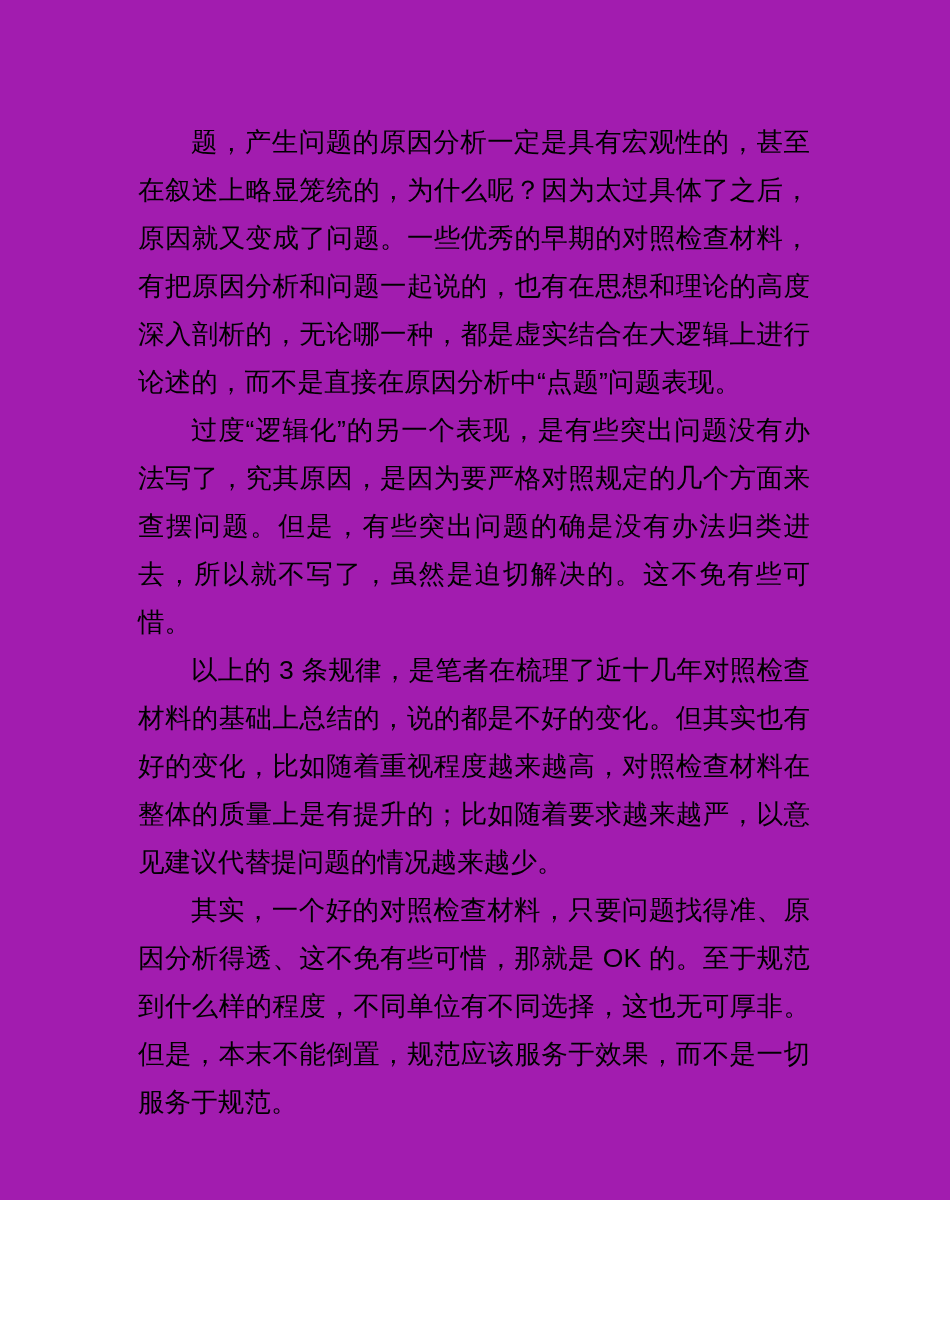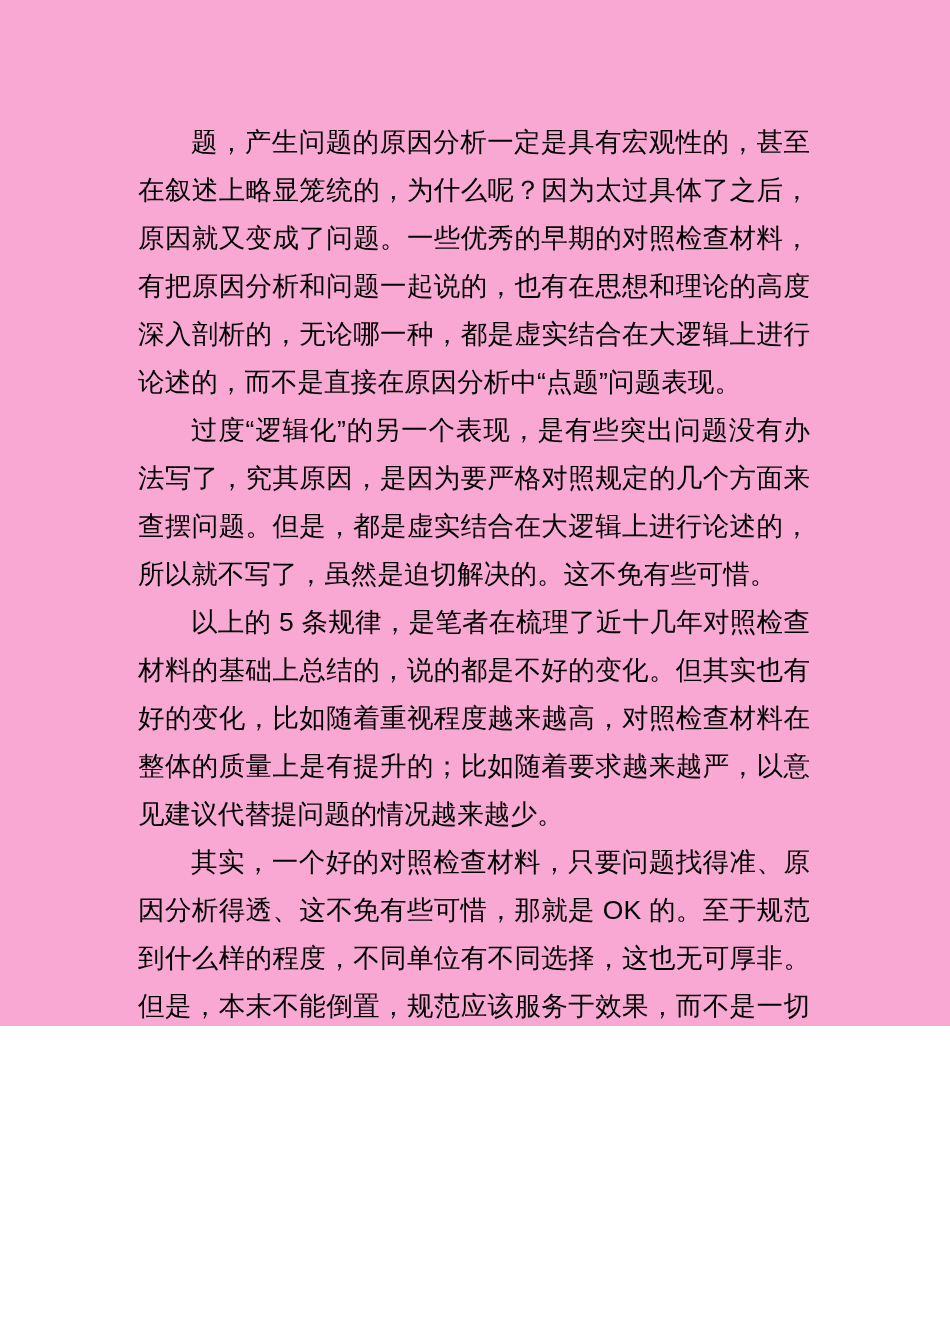--- a/index.html
+++ b/index.html
@@ -6,22 +6,22 @@
     margin: 0;
     padding: 0;
     background: #ffffff;
   }
   body {
     font-family: "Liberation Sans", "DejaVu Sans", sans-serif;
   }
   .page {
     position: relative;
     width: 950px;
-    height: 1026px;
-    background: #f9a8d4;
+    height: 1200px;
+    background: #a21caf;
     overflow: hidden;
     box-sizing: border-box;
   }
   .content {
     position: absolute;
     left: 138px;
     top: 118px;
     width: 672px;
   }
   .para {
@@ -38,17 +38,17 @@
     word-break: break-all;
     -webkit-font-smoothing: antialiased;
   }
 </style>
 </head>
 <body>
 
 <div class="page">
   <div class="content">
     <p class="para">题，产生问题的原因分析一定是具有宏观性的，甚至在叙述上略显笼统的，为什么呢？因为太过具体了之后，原因就又变成了问题。一些优秀的早期的对照检查材料，有把原因分析和问题一起说的，也有在思想和理论的高度深入剖析的，无论哪一种，都是虚实结合在大逻辑上进行论述的，而不是直接在原因分析中“点题”问题表现。</p>
-    <p class="para">过度“逻辑化”的另一个表现，是有些突出问题没有办法写了，究其原因，是因为要严格对照规定的几个方面来查摆问题。但是，都是虚实结合在大逻辑上进行论述的，所以就不写了，虽然是迫切解决的。这不免有些可惜。</p>
-    <p class="para">以上的 5 条规律，是笔者在梳理了近十几年对照检查材料的基础上总结的，说的都是不好的变化。但其实也有好的变化，比如随着重视程度越来越高，对照检查材料在整体的质量上是有提升的；比如随着要求越来越严，以意见建议代替提问题的情况越来越少。</p>
+    <p class="para">过度“逻辑化”的另一个表现，是有些突出问题没有办法写了，究其原因，是因为要严格对照规定的几个方面来查摆问题。但是，有些突出问题的确是没有办法归类进去，所以就不写了，虽然是迫切解决的。这不免有些可惜。</p>
+    <p class="para">以上的 3 条规律，是笔者在梳理了近十几年对照检查材料的基础上总结的，说的都是不好的变化。但其实也有好的变化，比如随着重视程度越来越高，对照检查材料在整体的质量上是有提升的；比如随着要求越来越严，以意见建议代替提问题的情况越来越少。</p>
     <p class="para">其实，一个好的对照检查材料，只要问题找得准、原因分析得透、这不免有些可惜，那就是 OK 的。至于规范到什么样的程度，不同单位有不同选择，这也无可厚非。但是，本末不能倒置，规范应该服务于效果，而不是一切服务于规范。</p>
   </div>
 </div>
 
 </body></html>

